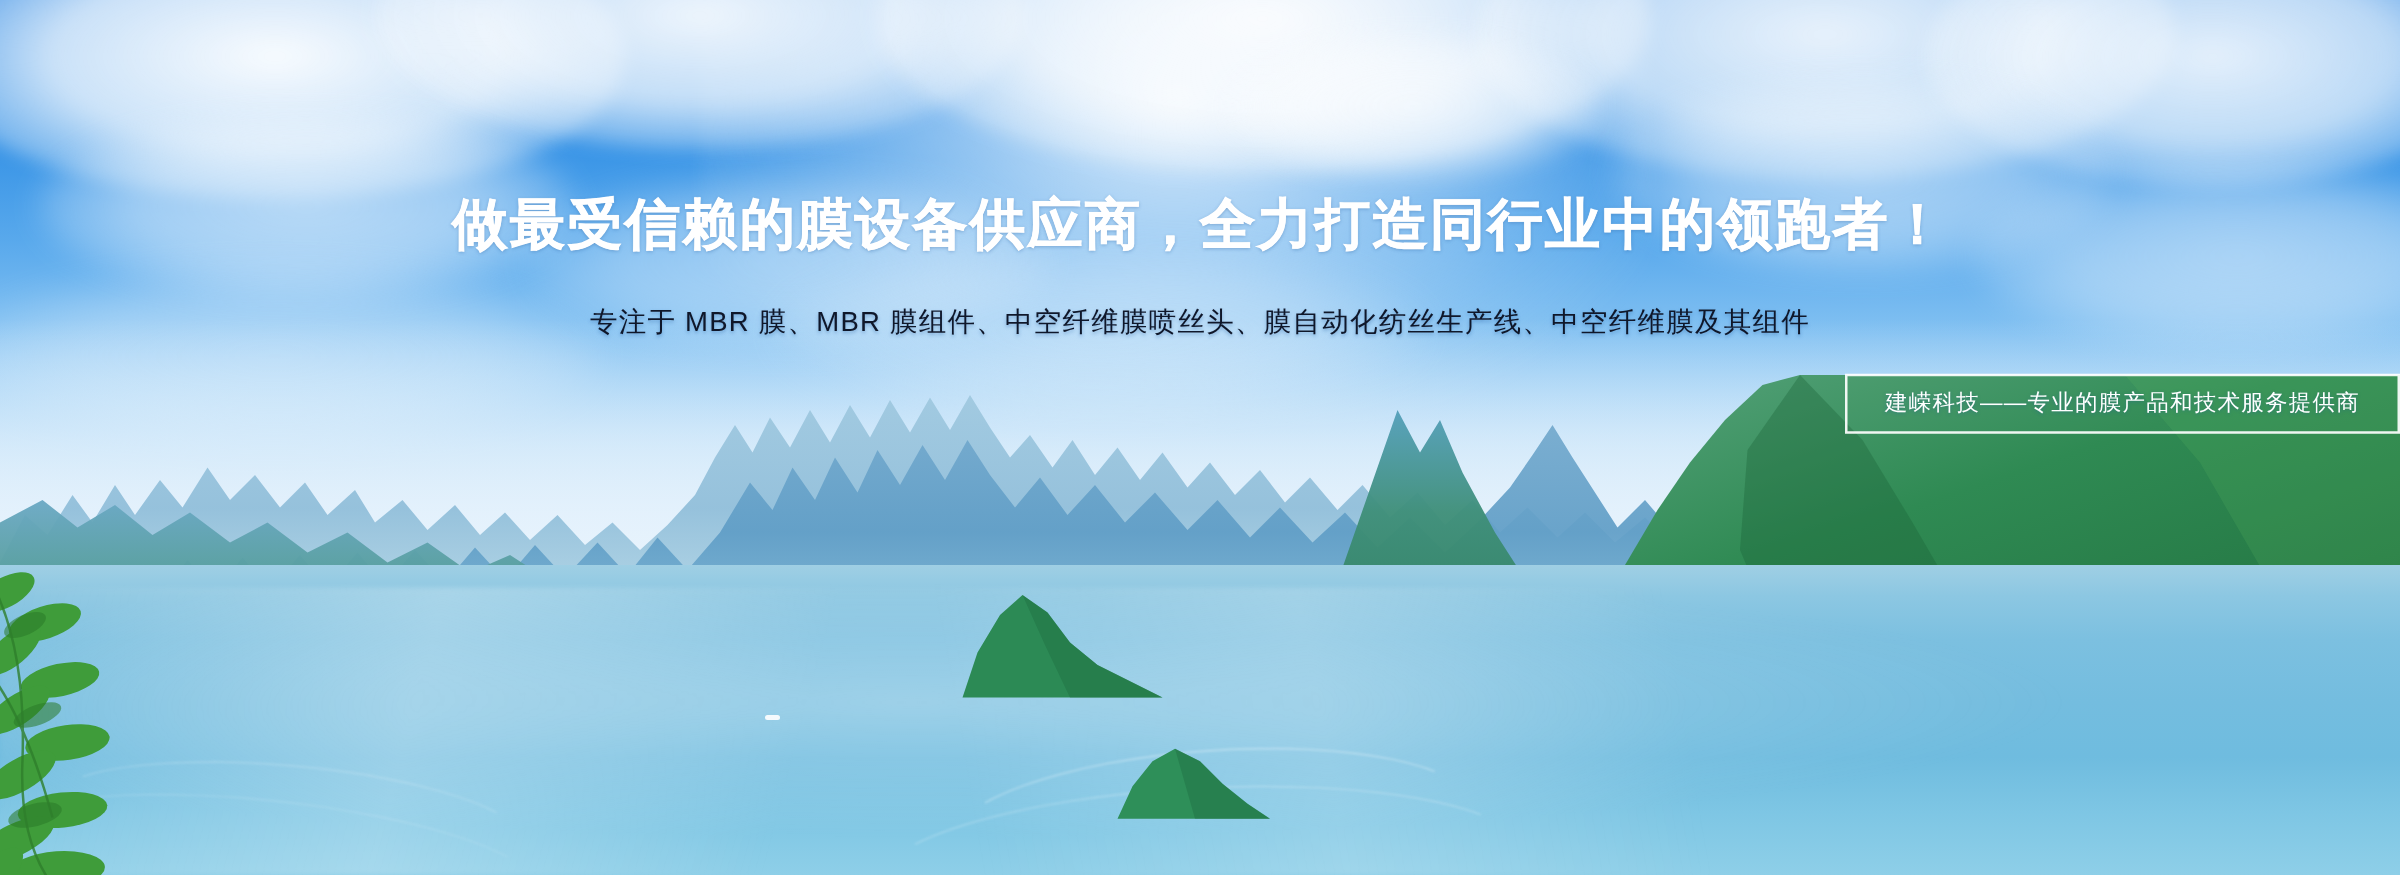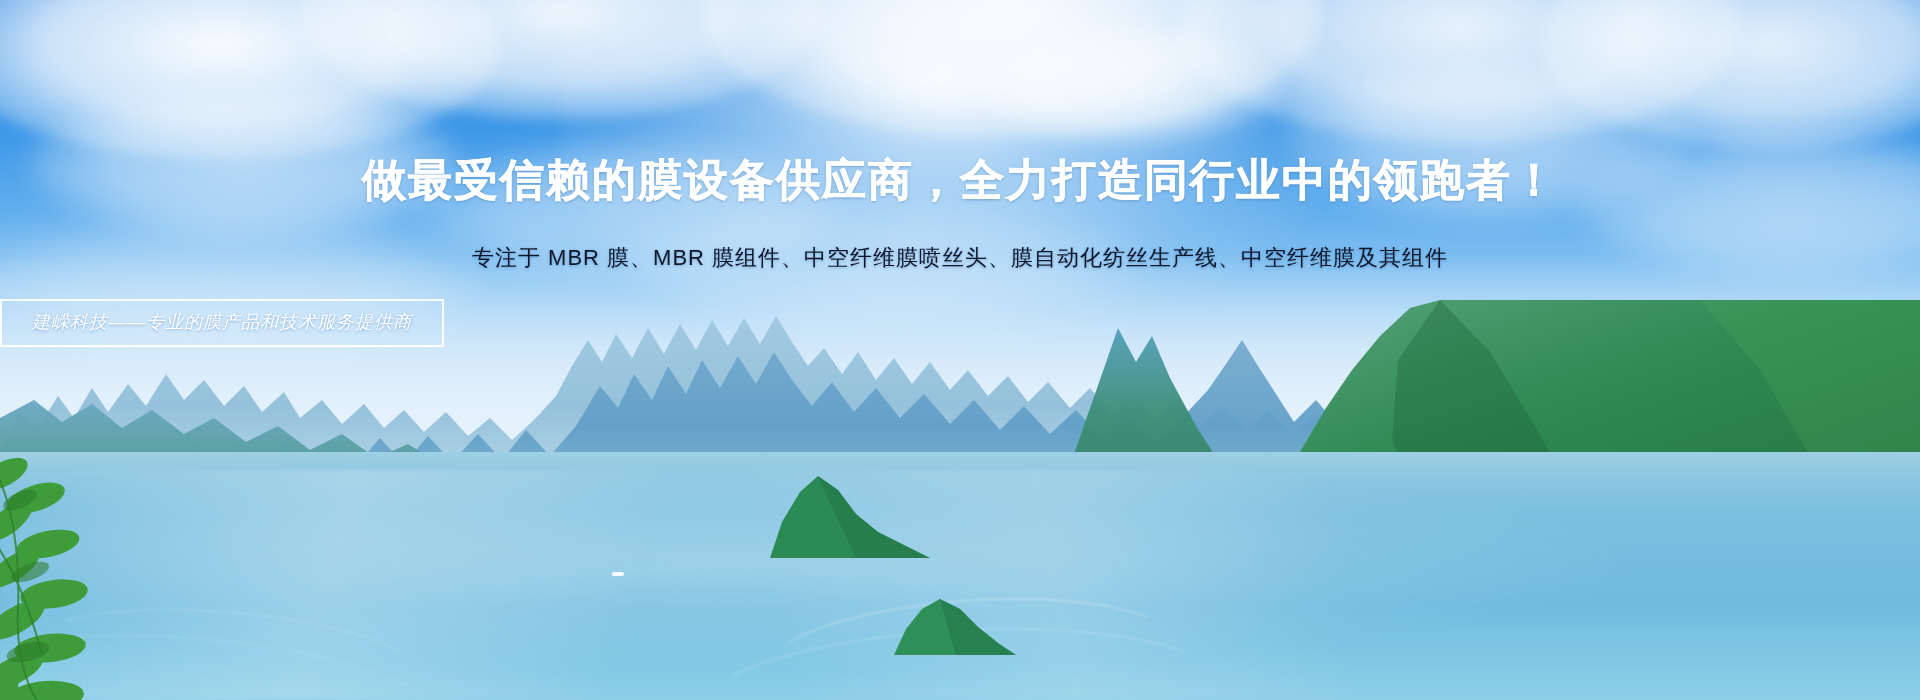--- a/index.html
+++ b/index.html
@@ -134,21 +134,21 @@
     font-size:22px;
     font-weight:400;
     color:#0f172a;
     letter-spacing:1px;
     line-height:1.5;
     text-shadow:0 1px 3px rgba(30,90,160,.40);
     white-space:nowrap;
   }
   .tagline-wrap{
     position:absolute;left:0;top:243px;width:1920px;
-    display:flex;justify-content:flex-start;font-style:italic;
+    display:flex;justify-content:flex-end;
   }
   .tagline-box{
     border:2px solid rgba(255,255,255,.92);
     padding:9px 30px 11px 30px;
     color:#ffffff;
     font-size:18px;
     letter-spacing:1px;
     white-space:nowrap;
     text-shadow:0 1px 3px rgba(30,90,160,.40);
     background:rgba(255,255,255,.02);

